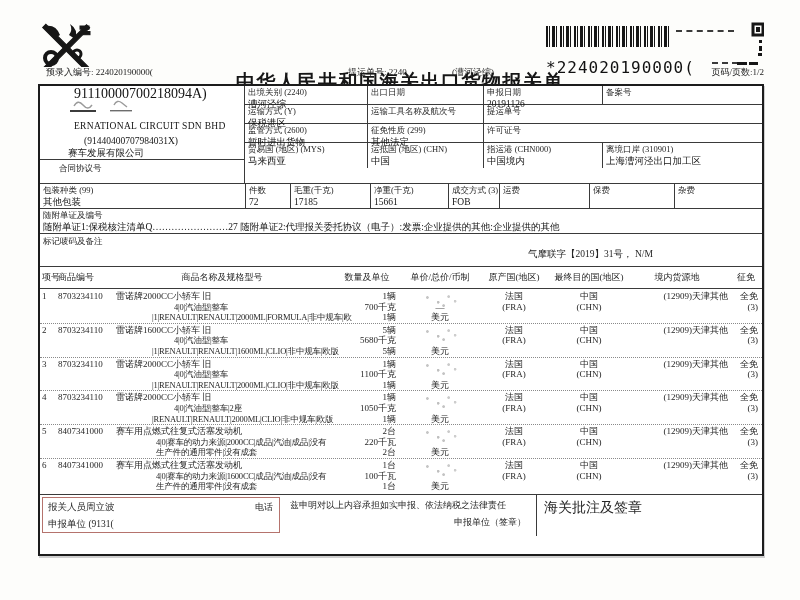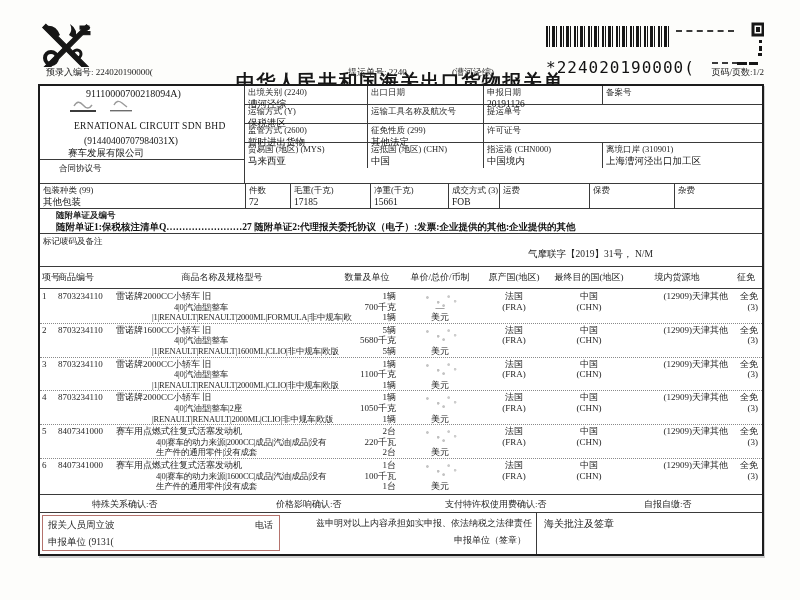--- a/index.html
+++ b/index.html
@@ -29,40 +29,40 @@
          border:2px solid #1c1c1c; background:#fff;
          box-shadow:1px 2px 0 #cfcfcf; }
   .sec { width:100%; border-top:1px solid #3a3a3a; position:relative; }
   .sec:first-child { border-top:none; }
   .lbl { font-size:8.5px; line-height:11px; color:#1f1f1f; white-space:nowrap; }
   .val { font-size:9.5px; line-height:12px; color:#141414; white-space:nowrap; }
   
   .sec1 { height:97px; display:flex; }
   .leftcol { width:205px; border-right:1px solid #3a3a3a; position:relative; }
   .lc { position:absolute; white-space:nowrap; }
-  .lc1 { left:46px; top:2px;  font-size:10px; }
+  .lc1 { left:34px; top:2px;  font-size:14px; }
   .sig { position:absolute; left:28px; top:12px; }
   .lc2 { left:34px; top:34px; font-size:9.5px; letter-spacing:.3px; }
   .lc3 { left:44px; top:49px; font-size:9.5px; }
   .lc4 { left:28px; top:61px; font-size:9.5px; }
   .lc-line { position:absolute; left:0; right:0; top:73px; border-top:1px solid #3a3a3a; }
   .lc5 { left:4px; top:77px; font-size:8.5px;margin-left:15px; }
   .rrows { flex:1; display:flex; flex-direction:column; }
   .rrow { display:flex; height:19px; border-bottom:1px solid #3a3a3a; }
   .rrow:last-child { height:25px; border-bottom:none; }
   .cell { border-left:1px solid #3a3a3a; padding:1px 3px; overflow:visible; }
   .cell:first-child { border-left:none; }
   .w-b { width:122px; } .w-c { width:116px; } .w-d { width:119px; } .w-e { flex:1; }
   
   .sec-pack { height:25px; display:flex; }
   .sec-pack .cell { padding-top:1px; }
   .p0{width:205px;} .p1{width:45px;} .p2{width:80px;} .p3{width:78px;}
   .p4{width:51px;} .p5{width:90px;} .p6{width:85px;} .p7{flex:1;}
   
-  .sec-docs { height:25px; padding:1px 16px;font-weight:bold; }
+  .sec-docs { height:25px; padding:1px 3px; }
   .sec-marks { height:33px; }
   .marks-remark { position:absolute; left:3px; top:14px; font-size:9.5px; }
   .marks-right  { position:absolute; left:488px; top:14px; font-size:9.5px; }
   .sec-marks .lbl { position:absolute; left:3px; top:2px; }
   
   .ghead { height:22px; }
   .gbody { height:206px; padding-top:1px; }
   .g-grid { display:grid; grid-template-columns:16px 60px 212px 78px 68px 80px 70px 106px 1fr; }
   .ghead .g-grid { padding-top:5px; }
   .ghead .gc { font-size:9px; text-align:center; white-space:nowrap; }
@@ -90,24 +90,24 @@
   .sec-confirm { height:18px; }
   .cf { position:absolute; top:3px; font-size:9px; white-space:nowrap; }
   .cf0{left:52px;} .cf1{left:236px;} .cf2{left:405px;} .cf3{left:604px;}
   
   .sec-bottom { height:42px; }
   .redbox { position:absolute; left:2px; top:2px; width:238px; height:36px;
             border:1.5px solid #b5736d; }
   .rb-declarant { position:absolute; left:5px; top:3px; font-size:9.5px; }
   .rb-phone { position:absolute; right:6px; top:3px; font-size:9px; }
   .rb-unit { position:absolute; left:5px; top:20px; font-size:9.5px; }
-  .statement { position:absolute; left:250px; top:4px; width:242px; text-align:right; font-size:9px; }
+  .statement { position:absolute; left:250px; top:4px; width:242px; text-align:left; font-size:9px; }
   .signlabel { position:absolute; left:250px; top:21px; width:236px; text-align:right; font-size:9px; }
   .vline { position:absolute; left:496px; top:0; bottom:0; border-left:1px solid #3a3a3a; }
-  .customs-note { position:absolute; left:504px; top:4px; font-size:10px; }
+  .customs-note { position:absolute; left:504px; top:4px; font-size:14px; }
 </style>
 </head>
 <body>
 
 <div class="page">
 
   <svg class="emblem" width="52" height="44" viewBox="0 0 52 44">
     <g fill="#161616" stroke="#161616">
       <rect x="24" y="-6" width="4.5" height="62" transform="rotate(45 26 25)"></rect>
       <rect x="24" y="-6" width="4.5" height="62" transform="rotate(-45 26 25)"></rect>
@@ -487,26 +487,20 @@
           </div>
         <div class="gc c-source">(12909)天津其他</div>
         <div class="gc c-levy">
             <div>全免</div>
             <div>(3)</div>
           </div>
       </div>
 
     </div>
 
-    <div class="sec sec-confirm">
-      <span class="cf cf0">特殊关系确认:否</span>
-      <span class="cf cf1">价格影响确认:否</span>
-      <span class="cf cf2">支付特许权使用费确认:否</span>
-      <span class="cf cf3">自报自缴:否</span>
-    </div>
 
     <div class="sec sec-bottom">
       <div class="redbox">
         <div class="rb-declarant">报关人员周立波</div>
         <div class="rb-phone">电话</div>
         <div class="rb-unit">申报单位 (9131(</div>
       </div>
       <div class="statement">兹申明对以上内容承担如实申报、依法纳税之法律责任</div>
       <div class="signlabel">申报单位（签章）</div>
       <div class="vline"></div>

